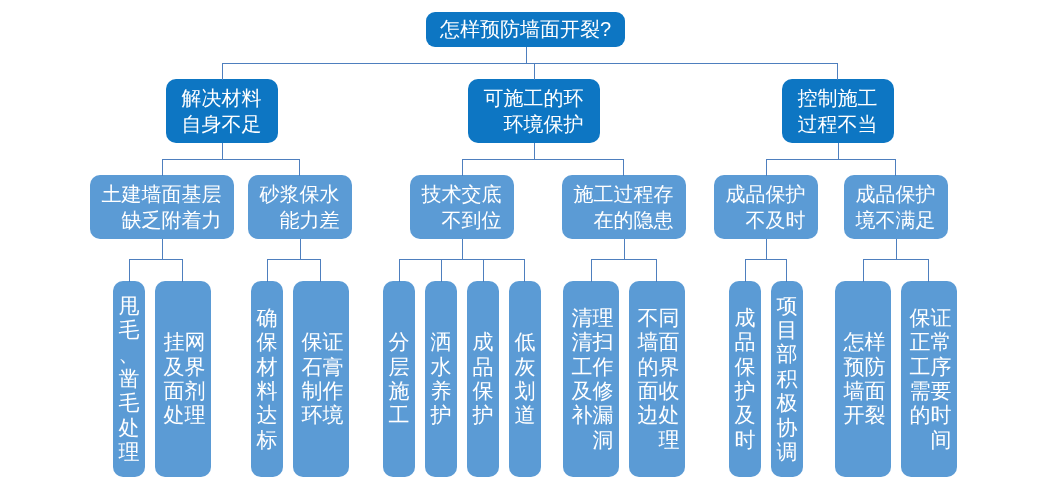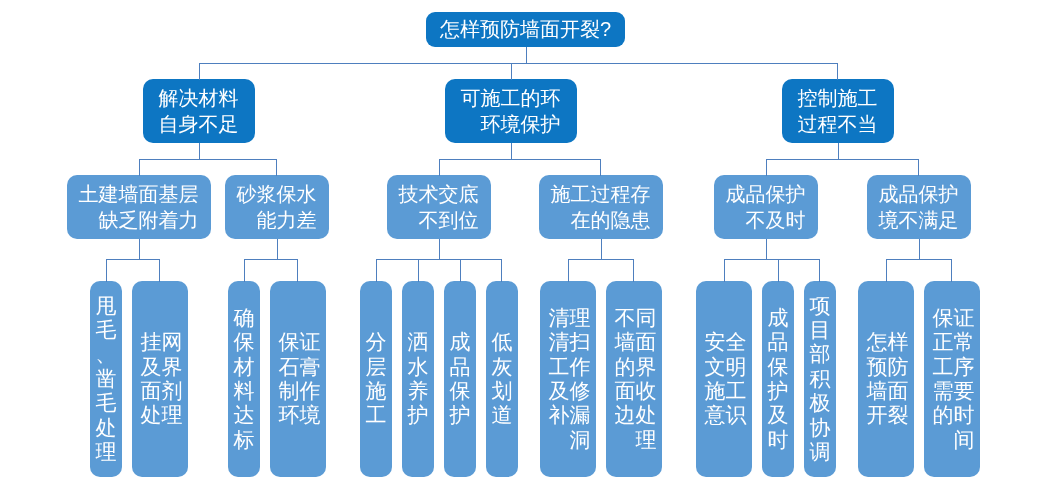--- a/index.html
+++ b/index.html
@@ -136,23 +136,20 @@
           </li>
           <li class="tnode depth1">
             <div class="box b1">控制施工
 过程不当</div>
             <ul class="childrow">
               <li class="tnode depth2">
                 <div class="box b2">成品保护
 不及时</div>
                 <ul class="leafrow">
                   <li class="tnode depth3">
-                    <div class="box b3 wide">安全文明施工意识</div>
-                  </li>
-                  <li class="tnode depth3">
                     <div class="box b3 narrow">成品保护及时</div>
                   </li>
                   <li class="tnode depth3">
                     <div class="box b3 narrow">项目部积极协调</div>
                   </li>
                 </ul>
               </li>
               <li class="tnode depth2">
                 <div class="box b2">成品保护
 境不满足</div>

